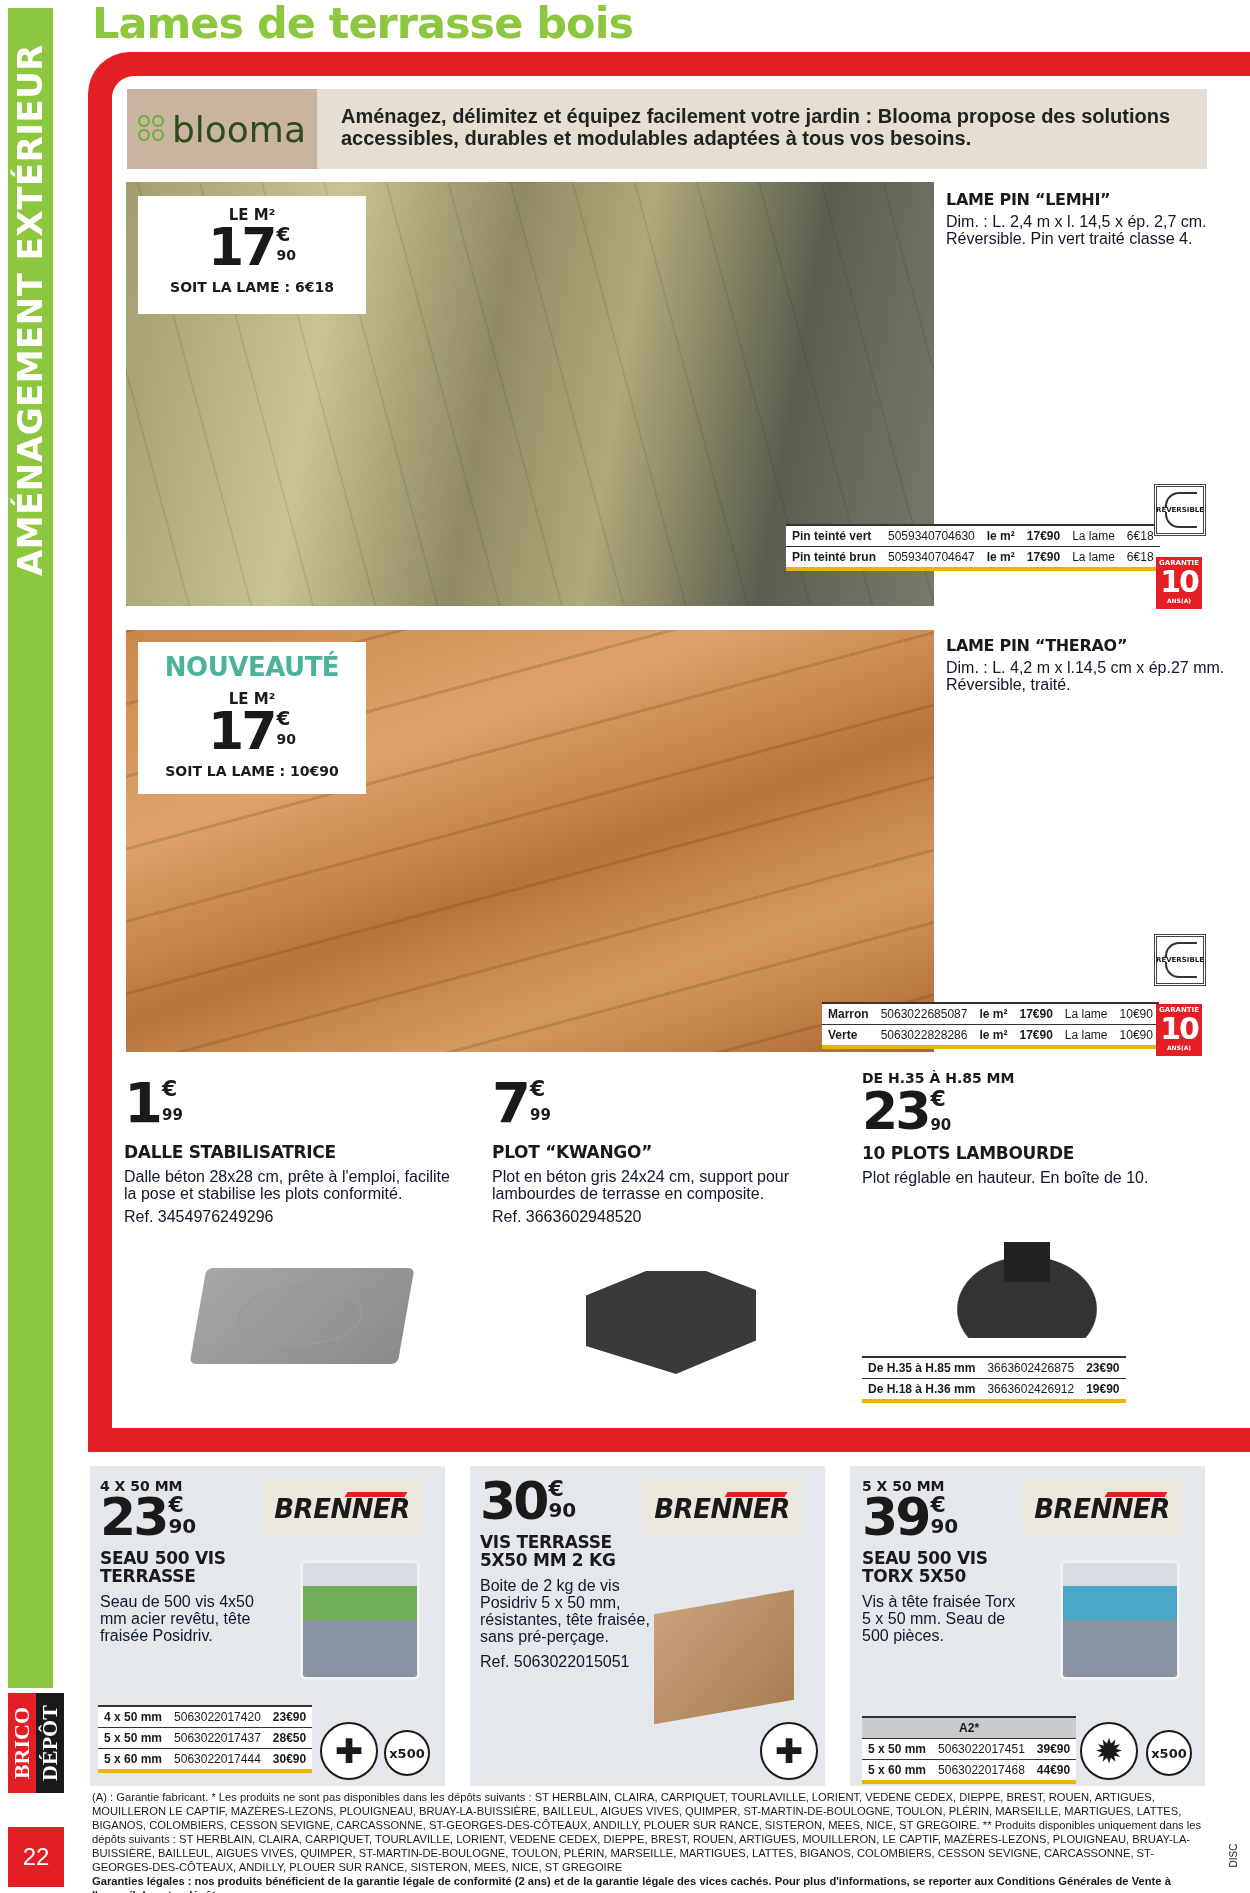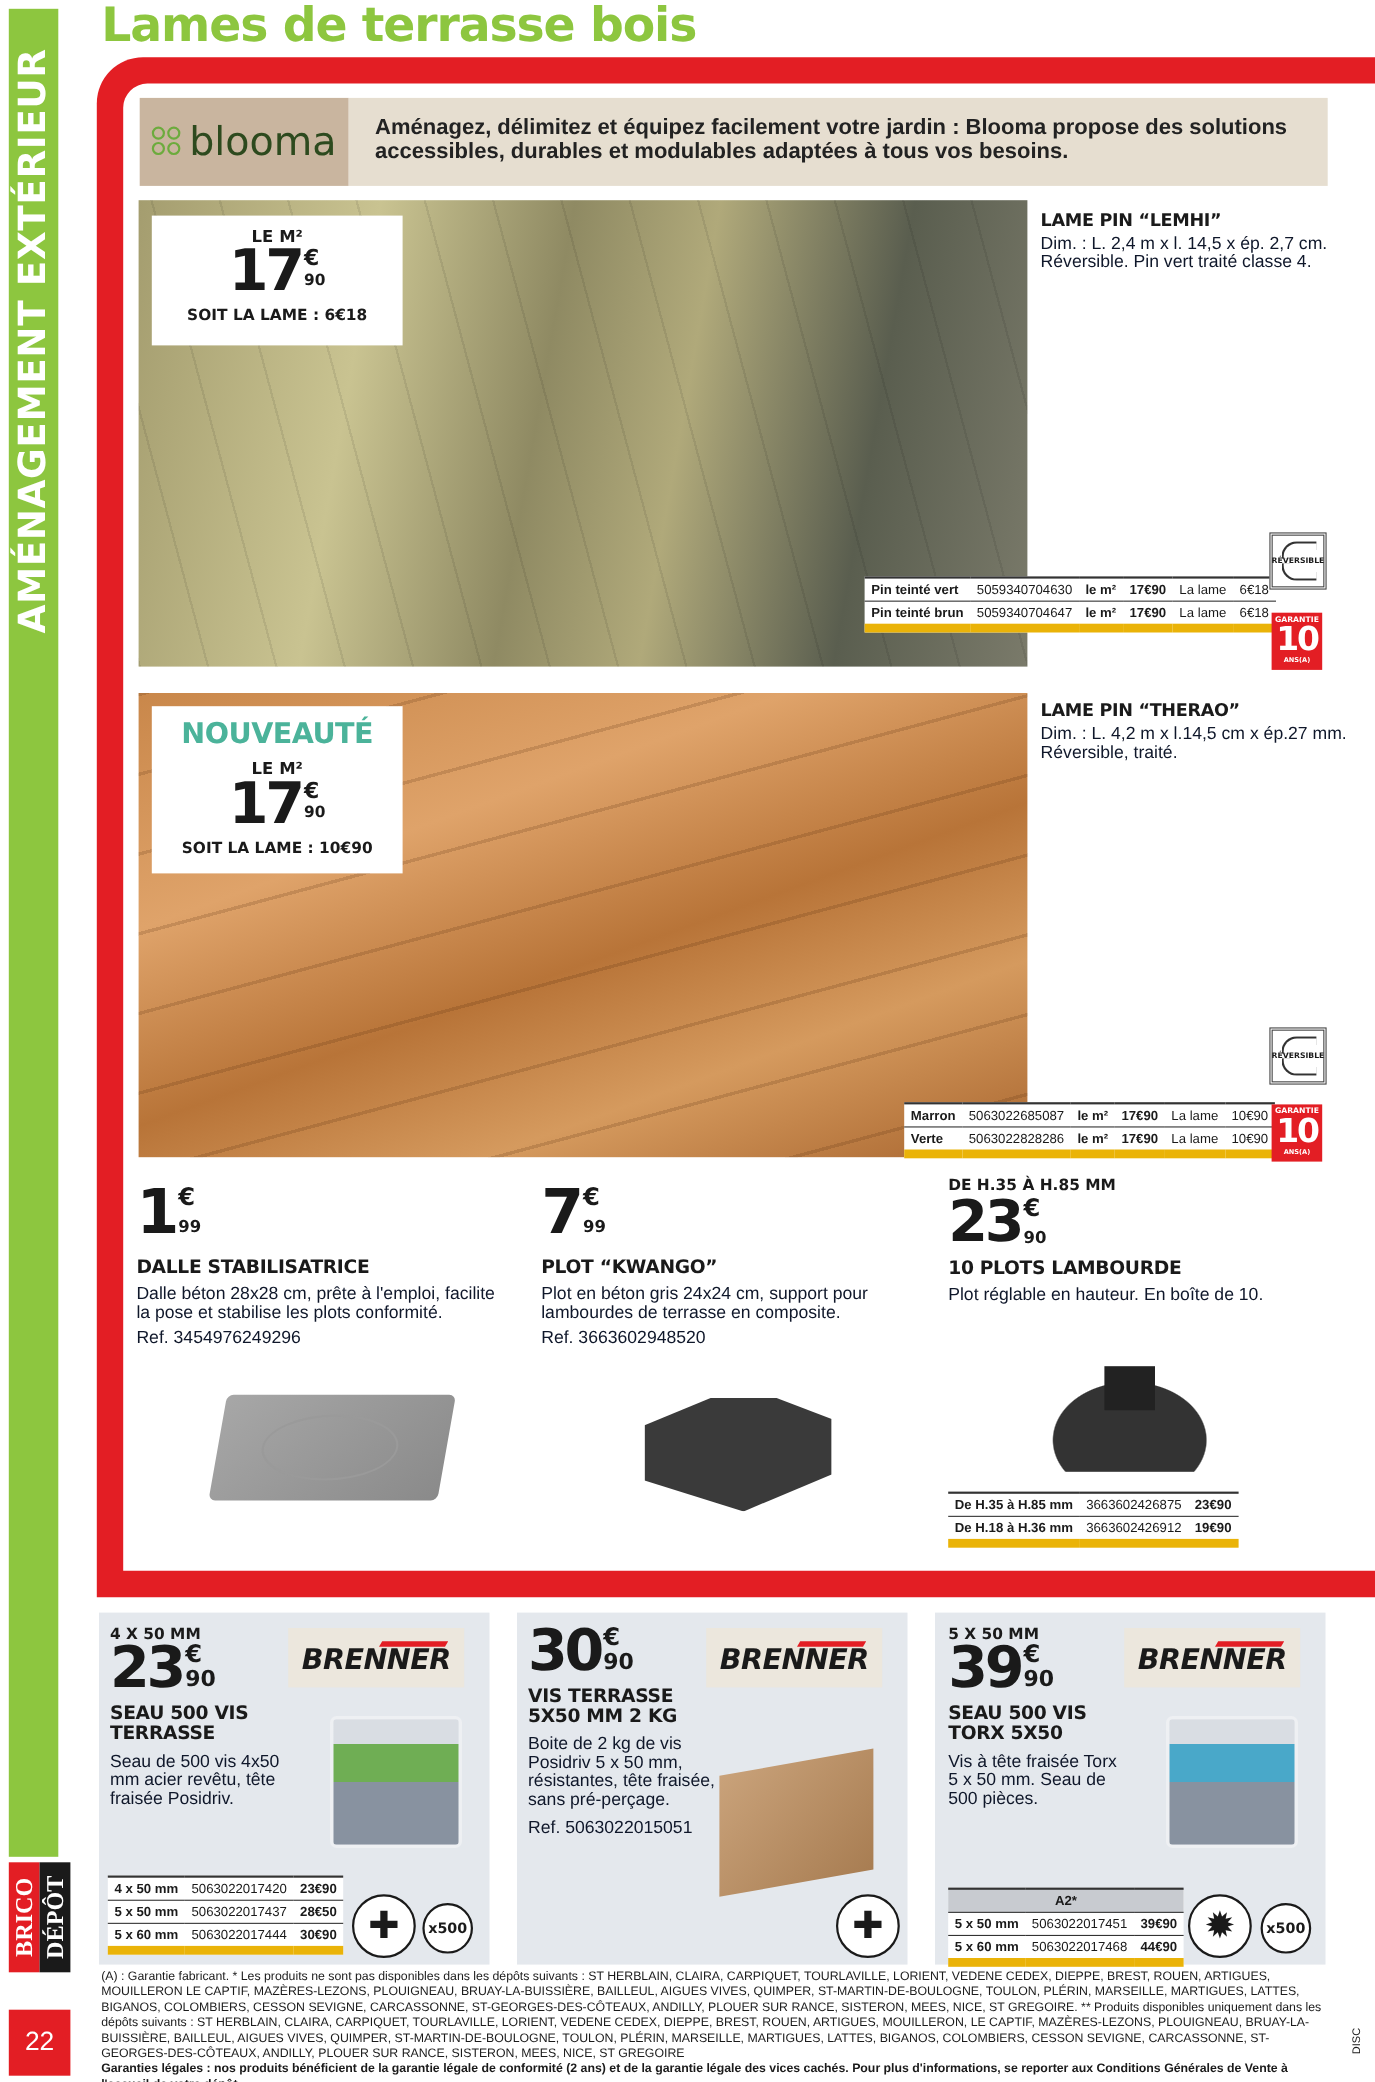--- a/index.html
+++ b/index.html
@@ -39,21 +39,21 @@
 .pb1 .price .eur,.pb2 .price .eur{font-size:20px}
 .pb1 .price .cents,.pb2 .price .cents{font-size:14px;margin-top:4px}
 .price-box .per{font-weight:900;font-size:14px;font-family:"DejaVu Sans",sans-serif;margin-top:8px}
 .prod-title{font-family:"DejaVu Sans",sans-serif;font-weight:900;font-size:16px;letter-spacing:-0.3px;color:#1a1a1a}
 .prod-desc{font-size:16px;line-height:17px;color:#0f172a}
 .desc1{position:absolute;left:946px;top:190px;width:290px}
 .desc2{position:absolute;left:946px;top:636px;width:290px}
 .desc1 .prod-desc,.desc2 .prod-desc{margin-top:4px}
 .spec-table{position:absolute;background:#fff;border-collapse:collapse;font-size:12px}
 .spec-table td{padding:3px 6px;border-top:1px solid #333;white-space:nowrap}
-.spec-table tr:last-child td{border-bottom:8px solid #eab308}
+.spec-table tr:last-child td{border-bottom:4px solid #eab308}
 .spec-table tr:first-child td{border-top:2px solid #333}
 .spec-table td.b{font-weight:700}
 .st1{left:786px;top:524px}
 .st2{left:822px;top:1002px}
 .rev-icon{position:absolute;width:52px;height:52px;border:3px double #444;background:#fff;display:flex;align-items:center;justify-content:center;font-size:7px;font-weight:900;font-family:"DejaVu Sans",sans-serif}
 .rev-icon::before,.rev-icon::after{content:"";position:absolute;left:8px;width:30px;height:14px;border:2px solid #333}
 .rev-icon::before{top:5px;border-bottom:none;border-right:none;border-top-left-radius:14px}
 .rev-icon::after{bottom:5px;border-top:none;border-right:none;border-bottom-left-radius:14px}
 .ri1{left:1154px;top:484px}
 .ri2{left:1154px;top:934px}

